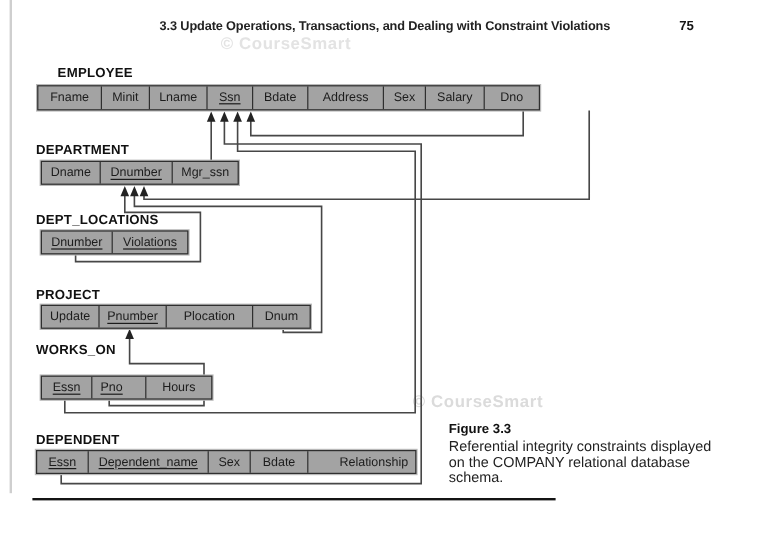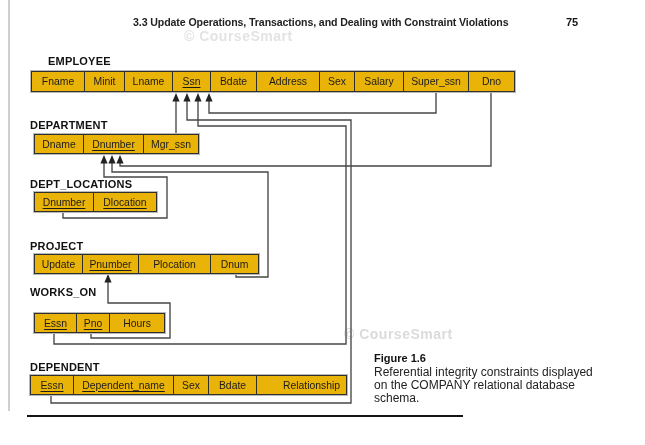--- a/index.html
+++ b/index.html
@@ -14,21 +14,21 @@
   #margin-line{left:8px;top:0;width:2px;height:411px;background:#cfcfcf;z-index:1;}
   #running-head{left:133px;top:16px;width:420px;font-size:10.6px;font-weight:700;
     letter-spacing:-0.1px;color:#222;white-space:nowrap;z-index:4;}
   #page-number{left:566px;top:16px;font-size:11px;font-weight:700;color:#161616;z-index:4;}
   .watermark{font-size:14px;font-weight:700;letter-spacing:.5px;z-index:1;white-space:nowrap;}
   #watermark-top{left:184px;top:28px;color:#e3e3e3;}
   #watermark-mid{left:344px;top:326px;color:#dbdbdb;}
   #bottom-rule{left:27px;top:415px;width:436px;height:2.4px;background:#141414;z-index:4;}
   
   .tbl-label{position:absolute;font-size:11px;font-weight:700;color:#111;z-index:5;white-space:nowrap;letter-spacing:.2px;}
-  .tbl{position:absolute;display:flex;background:#eab308;border:1.2px solid #2f2f2f;
+  .tbl{position:absolute;display:flex;background:#a3a3a3;border:1.2px solid #2f2f2f;
        box-shadow:0 0 0 1px #b9b9b9;z-index:5;box-sizing:border-box;}
   .cell{display:flex;align-items:center;justify-content:center;font-size:10.4px;color:#1c1c1c;
         box-sizing:border-box;white-space:nowrap;overflow:hidden;}
   .cell + .cell{border-left:1.2px solid #2f2f2f;}
   .cell.key span{text-decoration:underline;text-underline-offset:2px;text-decoration-thickness:1px;}
   
   #fk-svg{left:0;top:0;z-index:3;}
   #fk-svg polyline{fill:none;stroke:#474747;stroke-width:1.35;}
   #fk-svg polygon{fill:#232323;stroke:none;}
   
@@ -85,23 +85,20 @@
       </div>
       <div class="cell" style="width: 63px;">
         <span>Address</span>
       </div>
       <div class="cell" style="width: 35px;">
         <span>Sex</span>
       </div>
       <div class="cell" style="width: 49px;">
         <span>Salary</span>
       </div>
-      <div class="cell" style="width: 65px;">
-        <span>Super_ssn</span>
-      </div>
       <div class="cell" style="width: 46px;">
         <span>Dno</span>
       </div>
     </div>
     <div class="tbl-label" style="left: 30px; top: 119px;">DEPARTMENT</div>
     <div class="tbl" style="left: 34px; top: 134px; height: 20px;">
       <div class="cell" style="width: 48px;">
         <span>Dname</span>
       </div>
       <div class="cell key" style="width: 60px;">
@@ -110,21 +107,21 @@
       <div class="cell" style="width: 55px;">
         <span>Mgr_ssn</span>
       </div>
     </div>
     <div class="tbl-label" style="left: 30px; top: 178px;">DEPT_LOCATIONS</div>
     <div class="tbl" style="left: 34px; top: 192px; height: 20px;">
       <div class="cell key" style="width: 58px;">
         <span>Dnumber</span>
       </div>
       <div class="cell key" style="width: 63px;">
-        <span>Dlocation</span>
+        <span>Violations</span>
       </div>
     </div>
     <div class="tbl-label" style="left: 30px; top: 240px;">PROJECT</div>
     <div class="tbl" style="left: 34px; top: 254px; height: 20px;">
       <div class="cell" style="width: 47px;">
         <span>Update</span>
       </div>
       <div class="cell key" style="width: 56px;">
         <span>Pnumber</span>
       </div>
@@ -136,21 +133,21 @@
       </div>
     </div>
     <div class="tbl-label" style="left: 30px; top: 286px;">WORKS_ON</div>
     <div class="tbl" style="left: 34px; top: 313px; height: 20px;">
       <div class="cell key" style="width: 41px;">
         <span>Essn</span>
       </div>
       <div class="cell key" style="width: 33px;">
         <span>Pno</span>
       </div>
-      <div class="cell" style="width: 55px;">
+      <div class="cell" style="width: 55px; margin-left: 12px;">
         <span>Hours</span>
       </div>
     </div>
     <div class="tbl-label" style="left: 30px; top: 361px;">DEPENDENT</div>
     <div class="tbl" style="left: 30px; top: 375px; height: 20px;">
       <div class="cell key" style="width: 42px;">
         <span>Essn</span>
       </div>
       <div class="cell key" style="width: 100px;">
         <span>Dependent_name</span>
@@ -161,17 +158,17 @@
       <div class="cell" style="width: 48px;">
         <span>Bdate</span>
       </div>
       <div class="cell" style="width: 90px; padding-left: 20px;">
         <span>Relationship</span>
       </div>
     </div>
   </div>
 
 <div class="abs" id="figure-caption">
-  <div class="cap-label">Figure 1.6</div>
+  <div class="cap-label">Figure 3.3</div>
   <div class="cap-line">Referential integrity constraints displayed</div>
   <div class="cap-line">on the COMPANY relational database</div>
   <div class="cap-line">schema.</div>
 </div>
 
 </body></html>

